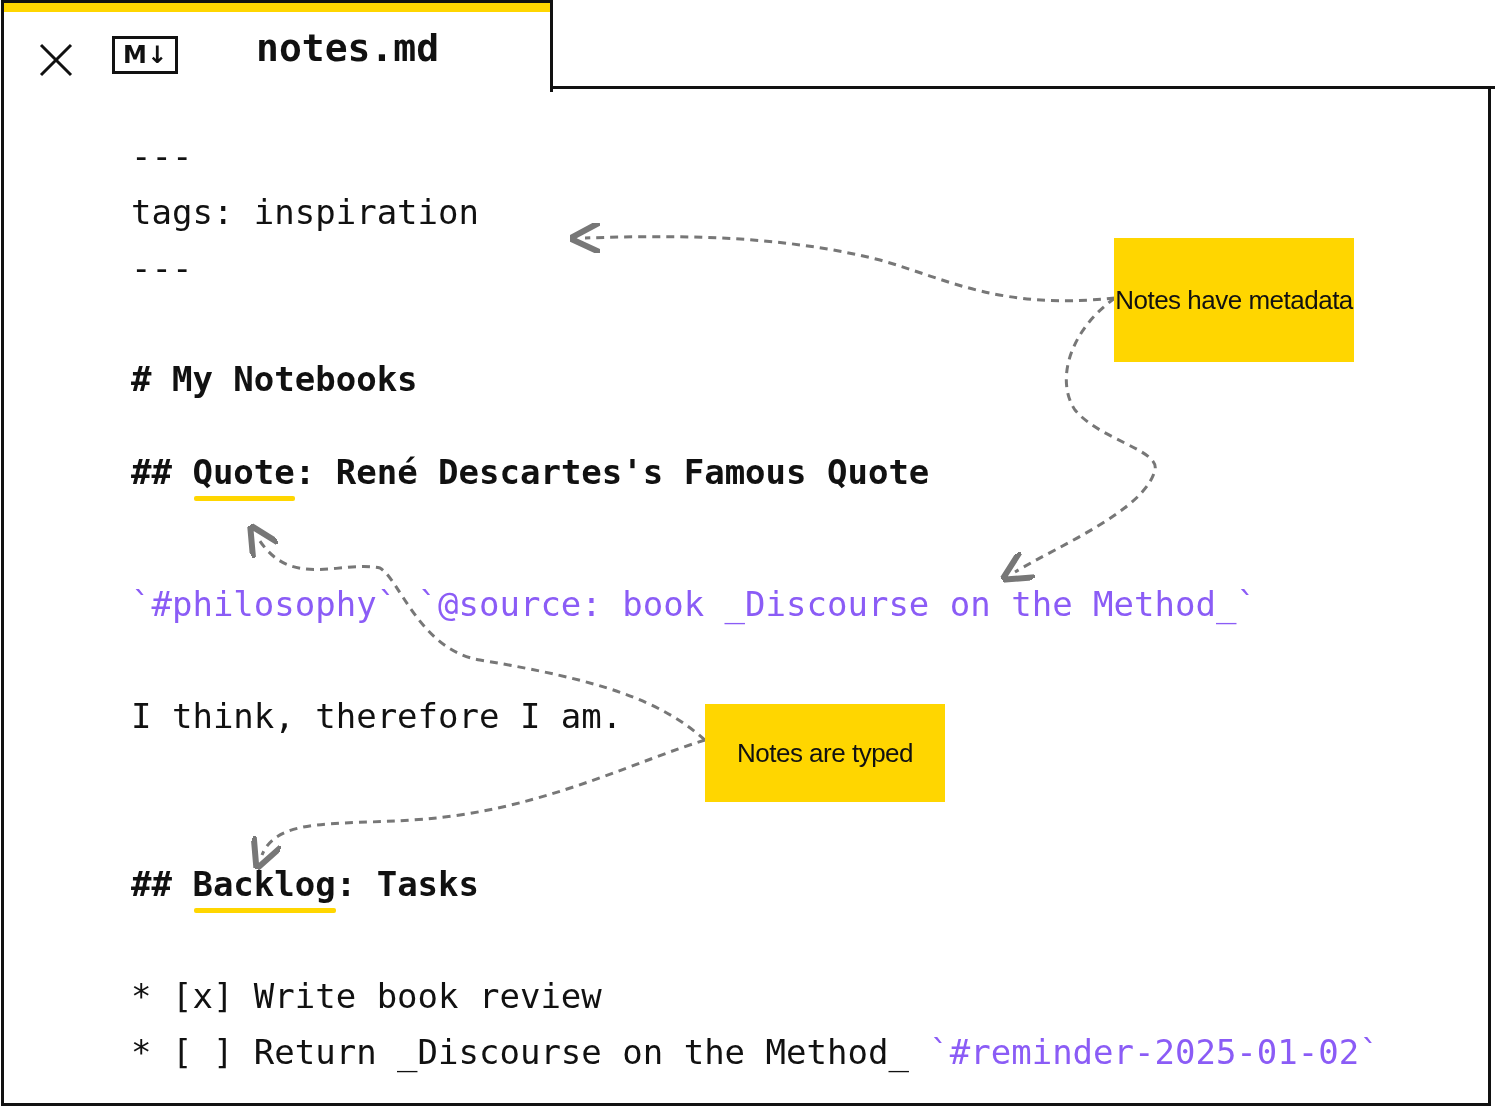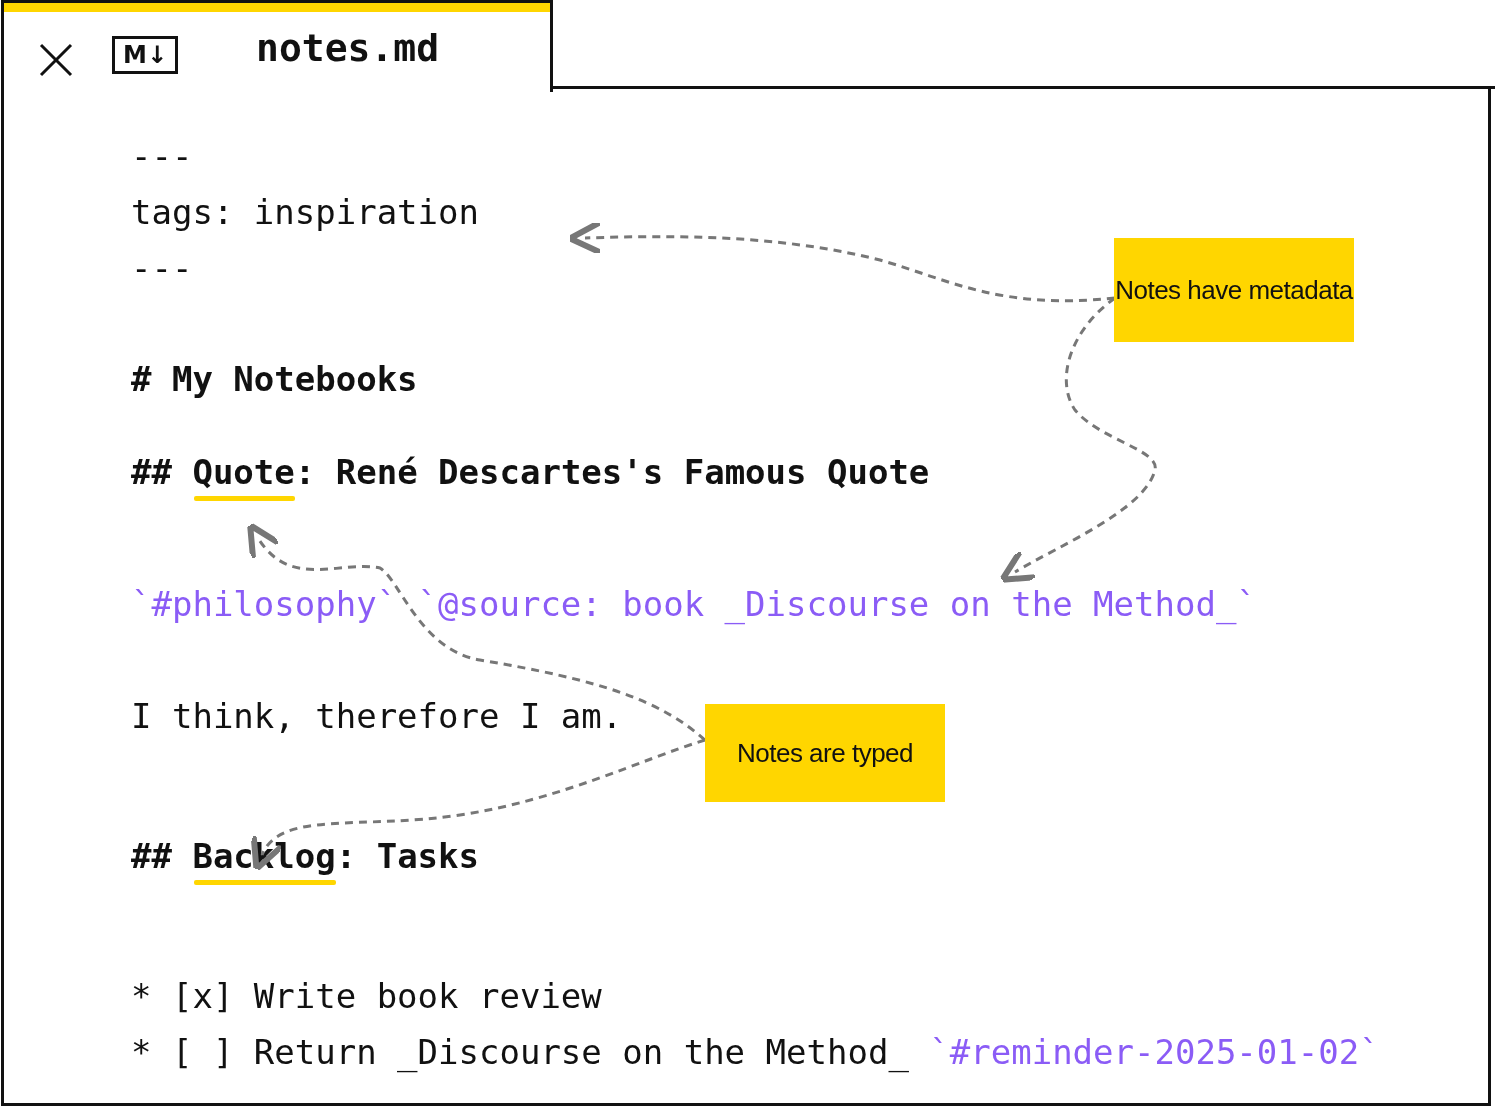--- a/index.html
+++ b/index.html
@@ -43,33 +43,33 @@
 <div class="line" style="top:192px">tags: inspiration</div>
 <div class="line" style="top:248px">---</div>
 
 <div class="line bold" style="top:359px"># My Notebooks</div>
 
 <div class="line bold" style="top:452px"><span>## </span><span class="ul">Quote</span><span>: René Descartes's Famous Quote</span></div>
 
 <div class="line muted" style="top:584px">`#philosophy` `@source: book _Discourse on the Method_`</div>
 <div class="line" style="top:696px">I think, therefore I am.</div>
 
-<div class="line bold" style="top:836px"><span>## </span><span class="ul">Backlog</span><span>: Tasks</span></div>
+<div class="line bold" style="top:864px"><span>## </span><span class="ul">Backlog</span><span>: Tasks</span></div>
 
 <div class="line" style="top:976px">* [x] Write book review</div>
 <div class="line" style="top:1032px"><span>* [ ] Return _Discourse on the Method_ </span><span class="muted">`#reminder-2025-01-02`</span></div>
 
 <svg class="arrows" width="1496" height="1110">
   <defs>
     <marker id="ah" markerWidth="10" markerHeight="10" refX="5" refY="5" orient="auto">
       <path d="M0,0 L10,5 L0,10" fill="none" stroke="#777" stroke-width="2"></path>
     </marker>
   </defs>
   <g fill="none" stroke="#777" stroke-width="3" stroke-dasharray="8,6">
     <path d="M1115,298 C1000,310 950,280 880,260 C780,235 680,235 585,238" marker-end="url(#ah)"></path>
     <path d="M1115,298 C1070,330 1055,380 1075,410 C1100,440 1160,450 1155,470 C1145,510 1060,545 1015,572" marker-end="url(#ah)"></path>
     <path d="M705,740 C660,700 600,680 480,660 C420,650 400,580 380,568 C340,560 290,590 258,538" marker-end="url(#ah)"></path>
     <path d="M705,740 C640,760 560,800 460,815 C360,830 280,810 262,855" marker-end="url(#ah)"></path>
   </g>
 </svg>
 
-<div class="note" style="left:1114px; top:238px; width:240px; height:104px;">Notes have metadata</div>
+<div class="note" style="left:1114px; top:238px; width:240px; height:124px;">Notes have metadata</div>
 <div class="note" style="left:705px; top:704px; width:240px; height:98px;">Notes are typed</div>
 
 </body></html>

